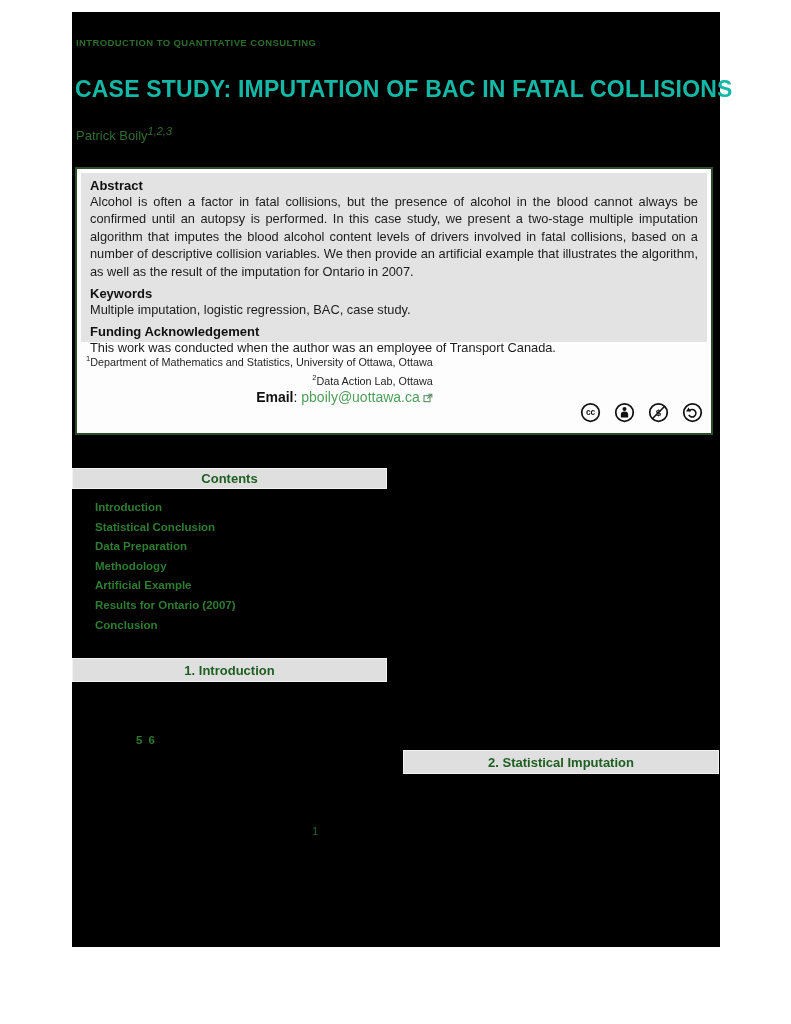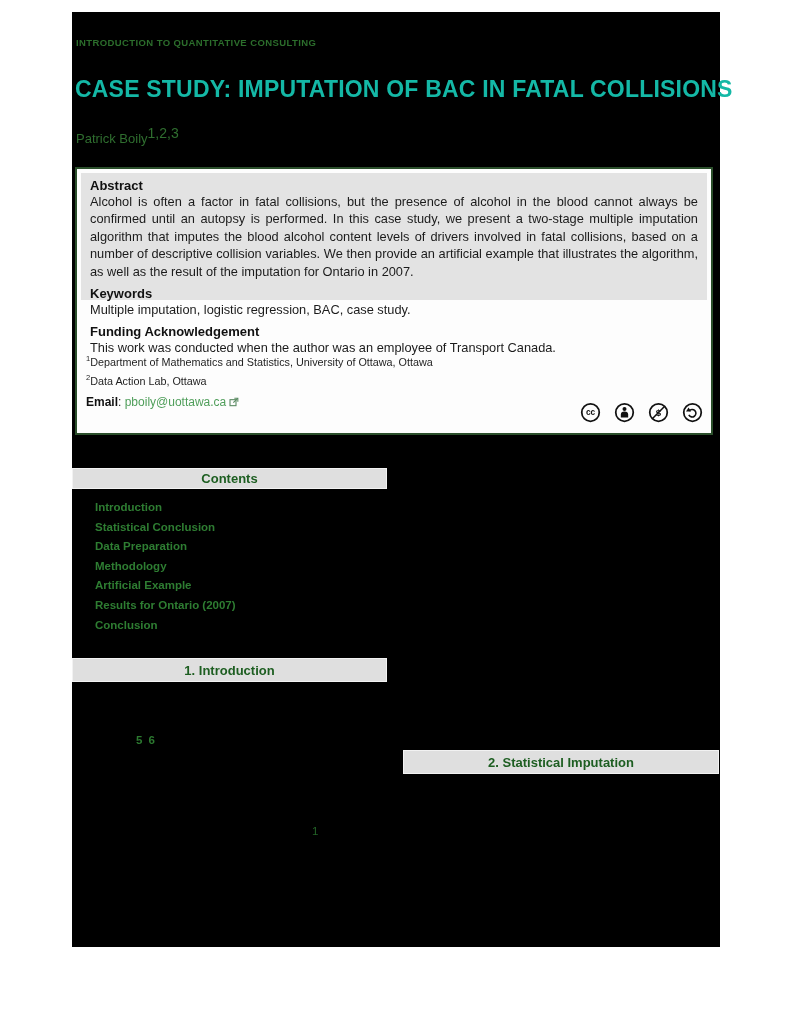--- a/index.html
+++ b/index.html
@@ -21,41 +21,41 @@
   }
   .doc-title {
     position: absolute; left: 3px; top: 64px;
     font-size: 23px; font-weight: bold; color: #14b8a6;
     white-space: nowrap; letter-spacing: 0.2px;
   }
   .doc-author {
     position: absolute; left: 4px; top: 113px;
     font-size: 13px; color: #2f6e2f;
   }
-  .doc-author sup { font-size: 14px; }
+  .doc-author sup { font-size: 11px; font-style: italic; }
 
   .abstract-box {
     position: absolute; left: 3px; top: 155px;
     width: 638px; height: 268px;
     background: #fdfdfd; border: 2px solid #2b4f2b;
   }
   .abstract-panel {
-    position: absolute; left: 4px; top: 4px; right: 4px; height: 127px;
+    position: absolute; left: 4px; top: 4px; right: 4px; height: 169px;
     background: #e3e3e3; padding: 5px 9px;
     color: #1b1b1b;
   }
   .panel-heading { font-size: 13px; font-weight: bold; color: #111; }
   .panel-text { font-size: 12.8px; line-height: 17.4px; text-align: justify; color: #1b1b1b; }
   .panel-gap { height: 6px; }
   .footnotes {
     position: absolute; left: 9px; top: 182px;
-    font-size: 10.8px; color: #1e1e1e; line-height: 16.2px;
+    font-size: 10.8px; color: #1e1e1e; line-height: 16.2px; text-align: right;
   }
   .footnotes sup { font-size: 7.5px; }
-  .email-row { margin-top: 5px; font-size: 12px; color: #1e1e1e; }
+  .email-row { font-size: 14px; color: #1e1e1e; }
   .email-label { font-weight: bold; color: #111; }
   .email-link { color: #4f9e5a; text-decoration: none; }
   .ext-ic { margin-left: 3px; vertical-align: -1px; }
   .cc-row {
     position: absolute; right: 8px; bottom: 6px;
     display: flex; gap: 13px; align-items: center;
   }
 
   .section-bar {
     position: absolute; height: 24px;

